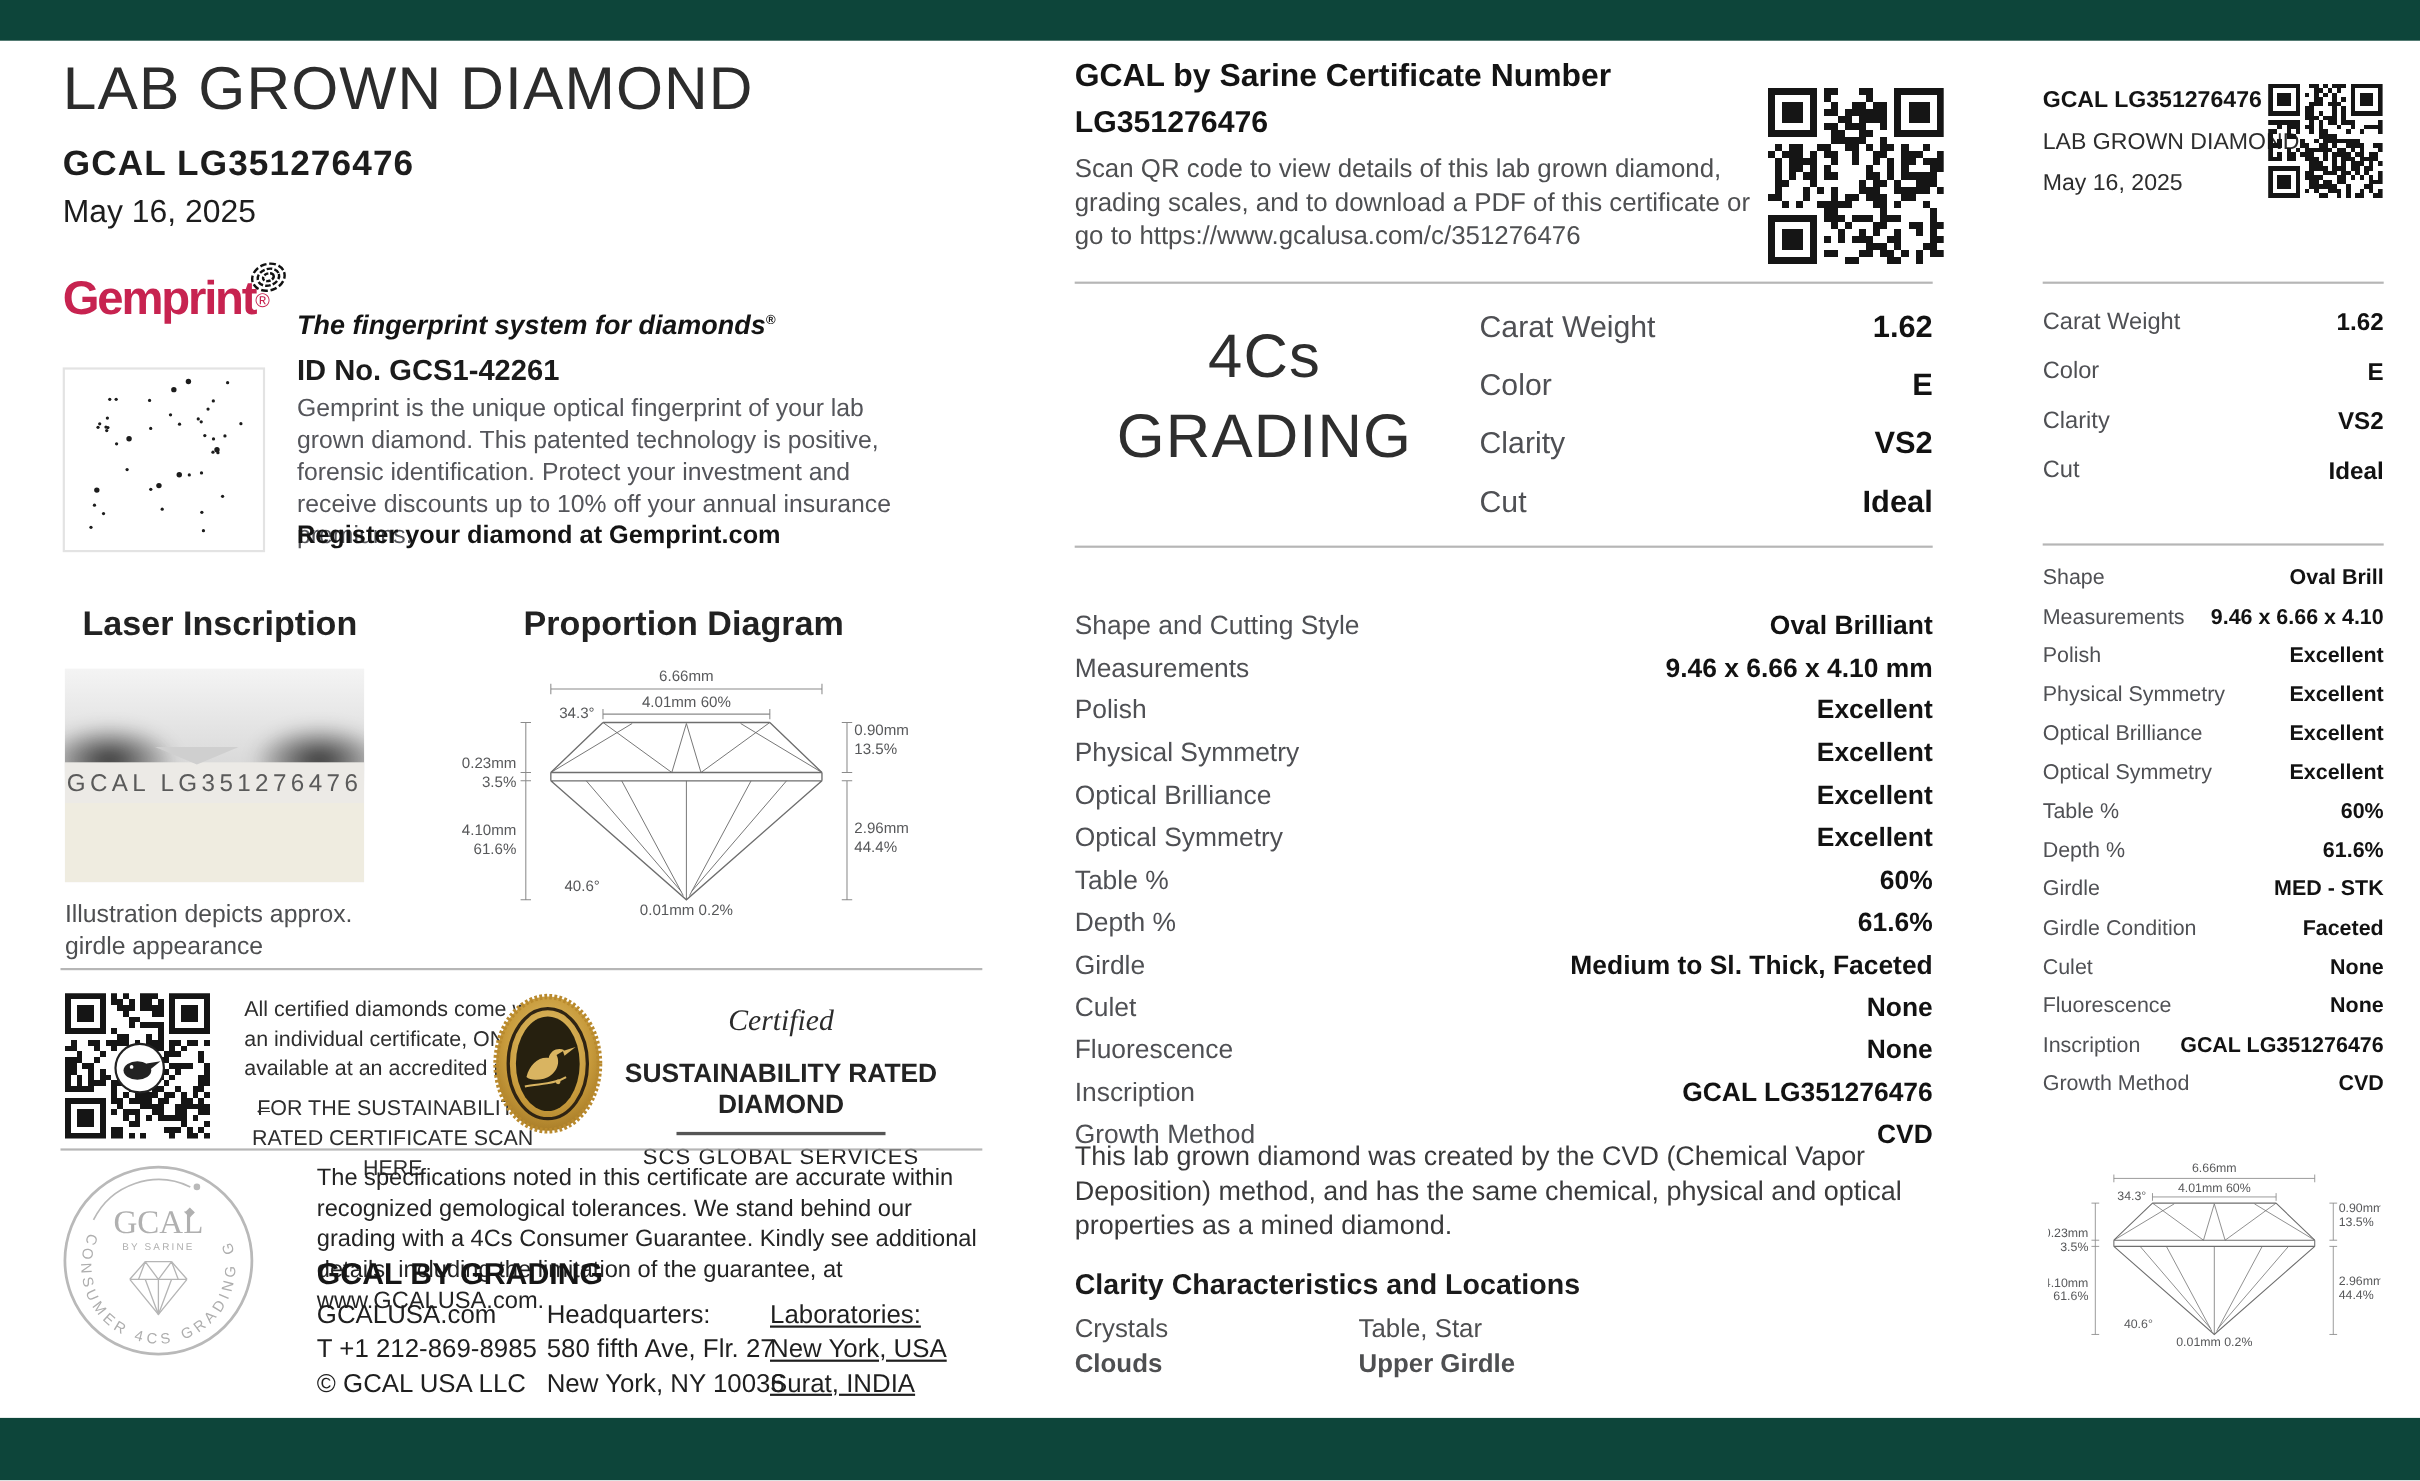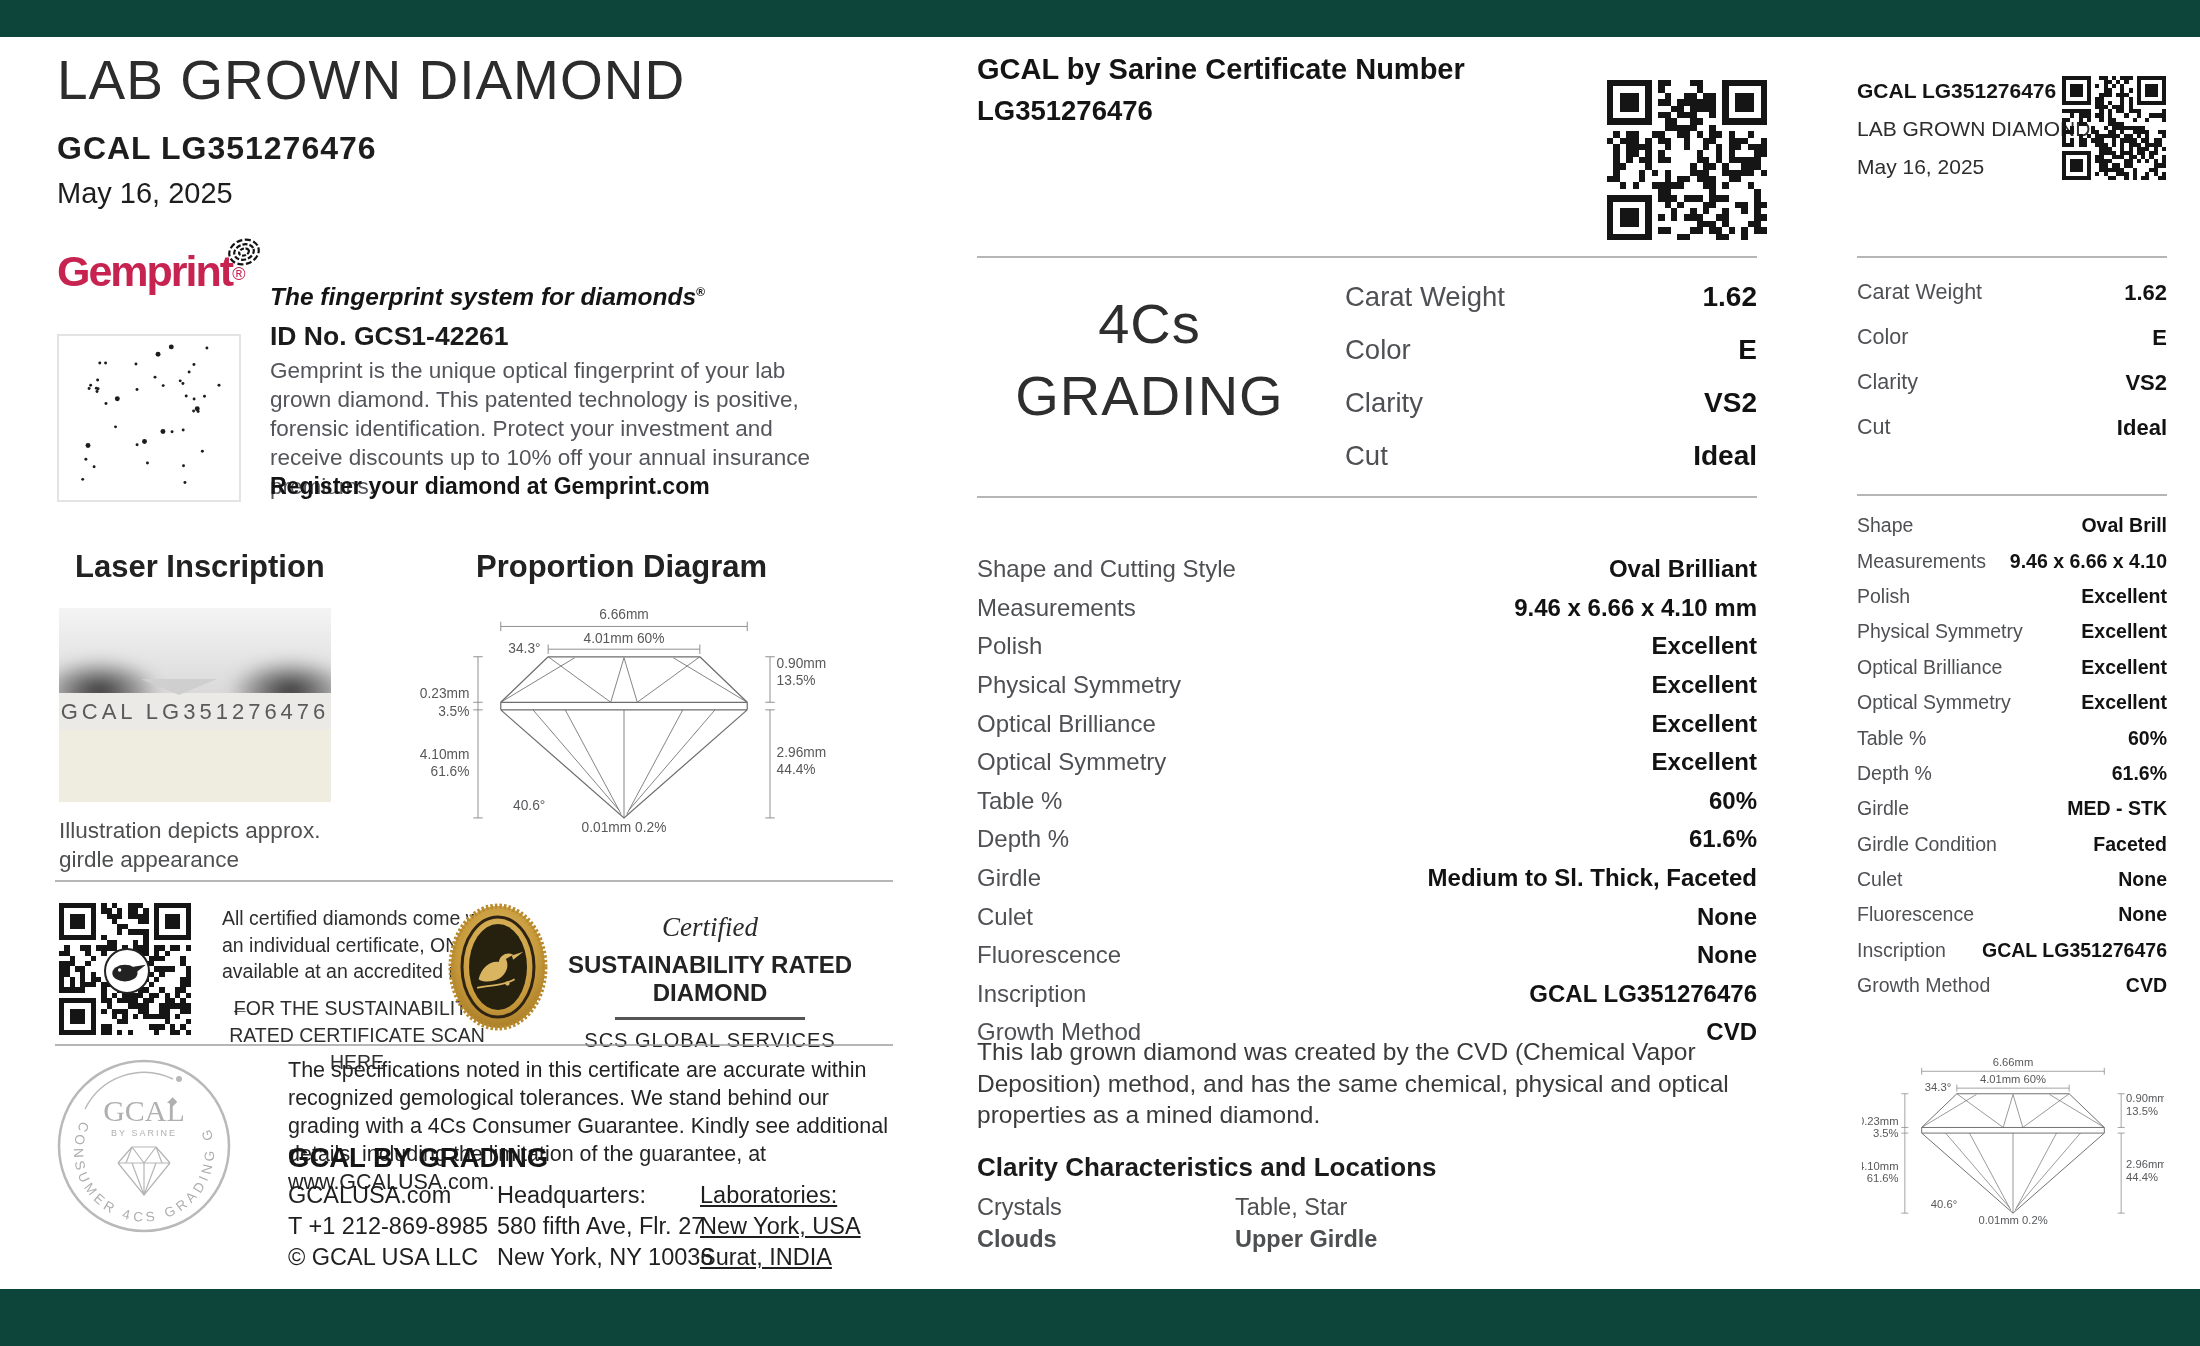--- a/index.html
+++ b/index.html
@@ -423,21 +423,21 @@
     <g transform="translate(10,22) scale(0.72)">
       <path d="M30,78 C34,62 46,52 58,54 C60,44 70,40 78,44 L68,50 C74,62 66,76 52,80 C44,82 34,82 30,78 Z" fill="#d9b461"></path>
       <path d="M76,45 L92,40 L78,51 Z" fill="#d9b461"></path>
       <path d="M28,90 C44,86 64,88 80,78" stroke="#d9b461" stroke-width="2.5" fill="none"></path>
       <circle cx="70" cy="84" r="3" fill="#d9b461"></circle>
     </g>
   </svg>
 
   <div class="abs" style="left:565px;top:912px;width:290px;text-align:center;">
     <div class="script" style="font-size:27px;color:#2b2b2b;">Certified</div>
-    <div class="b" style="font-size:24px;color:#232323;margin-top:8px;">SUSTAINABILITY RATED DIAMOND</div>
+    <div class="b" style="font-size:24px;color:#232323;margin-top:20px;">SUSTAINABILITY RATED DIAMOND</div>
     <div style="width:190px;height:3px;background:#555;margin:10px auto 9px;"></div>
     <div style="font-size:20px;letter-spacing:1px;color:#232323;">SCS GLOBAL SERVICES</div>
   </div>
 
   <div class="hr" style="left:55px;top:1044px;width:838px;"></div>
 
   <svg class="abs" style="left:55px;top:1057px;" width="178" height="178" viewBox="0 0 178 178">
     <circle cx="89" cy="89" r="85" fill="none" stroke="#b9b9b9" stroke-width="2.5"></circle>
     <path id="arcL" d="M26,64 A70,70 0 1 0 152,64" fill="none"></path>
     <text font-size="13.5" fill="#aeaeae" letter-spacing="4">
@@ -461,20 +461,21 @@
 © GCAL USA LLC</div>
   <div class="abs pre" style="left:497px;top:1180px;font-size:23.5px;line-height:31px;color:#1f1f1f;">Headquarters:
 580 fifth Ave, Flr. 27
 New York, NY 10036</div>
   <div class="abs pre" style="left:700px;top:1180px;font-size:23.5px;line-height:31px;color:#1f1f1f;text-decoration:underline;">Laboratories:
 New York, USA
 Surat, INDIA</div>
 
   <div class="abs b" style="left:977px;top:53px;font-size:29px;color:#141414;">GCAL by Sarine Certificate Number</div>
   <div class="abs b" style="left:977px;top:95px;font-size:27.5px;color:#141414;">LG351276476</div>
+  <div class="abs" style="left:977px;top:138px;width:640px;font-size:23.5px;line-height:30.5px;color:#4e4f51;">Scan QR code to view details of this lab grown diamond, grading scales, and to download a PDF of this certificate or go to https://www.gcalusa.com/c/351276476</div>
   <div class="qr" style="left:1607px;top:80px;width:160px;height:160px;">
       <svg viewBox="0 0 25 25" width="100%" height="100%" shape-rendering="crispEdges" fill="#151515">
         <rect x="8" y="0" width="1" height="1"></rect>
         <rect x="9" y="0" width="1" height="1"></rect>
         <rect x="13" y="0" width="1" height="1"></rect>
         <rect x="14" y="0" width="1" height="1"></rect>
         <rect x="8" y="1" width="1" height="1"></rect>
         <rect x="14" y="1" width="1" height="1"></rect>
         <rect x="9" y="2" width="1" height="1"></rect>
         <rect x="12" y="2" width="1" height="1"></rect>

